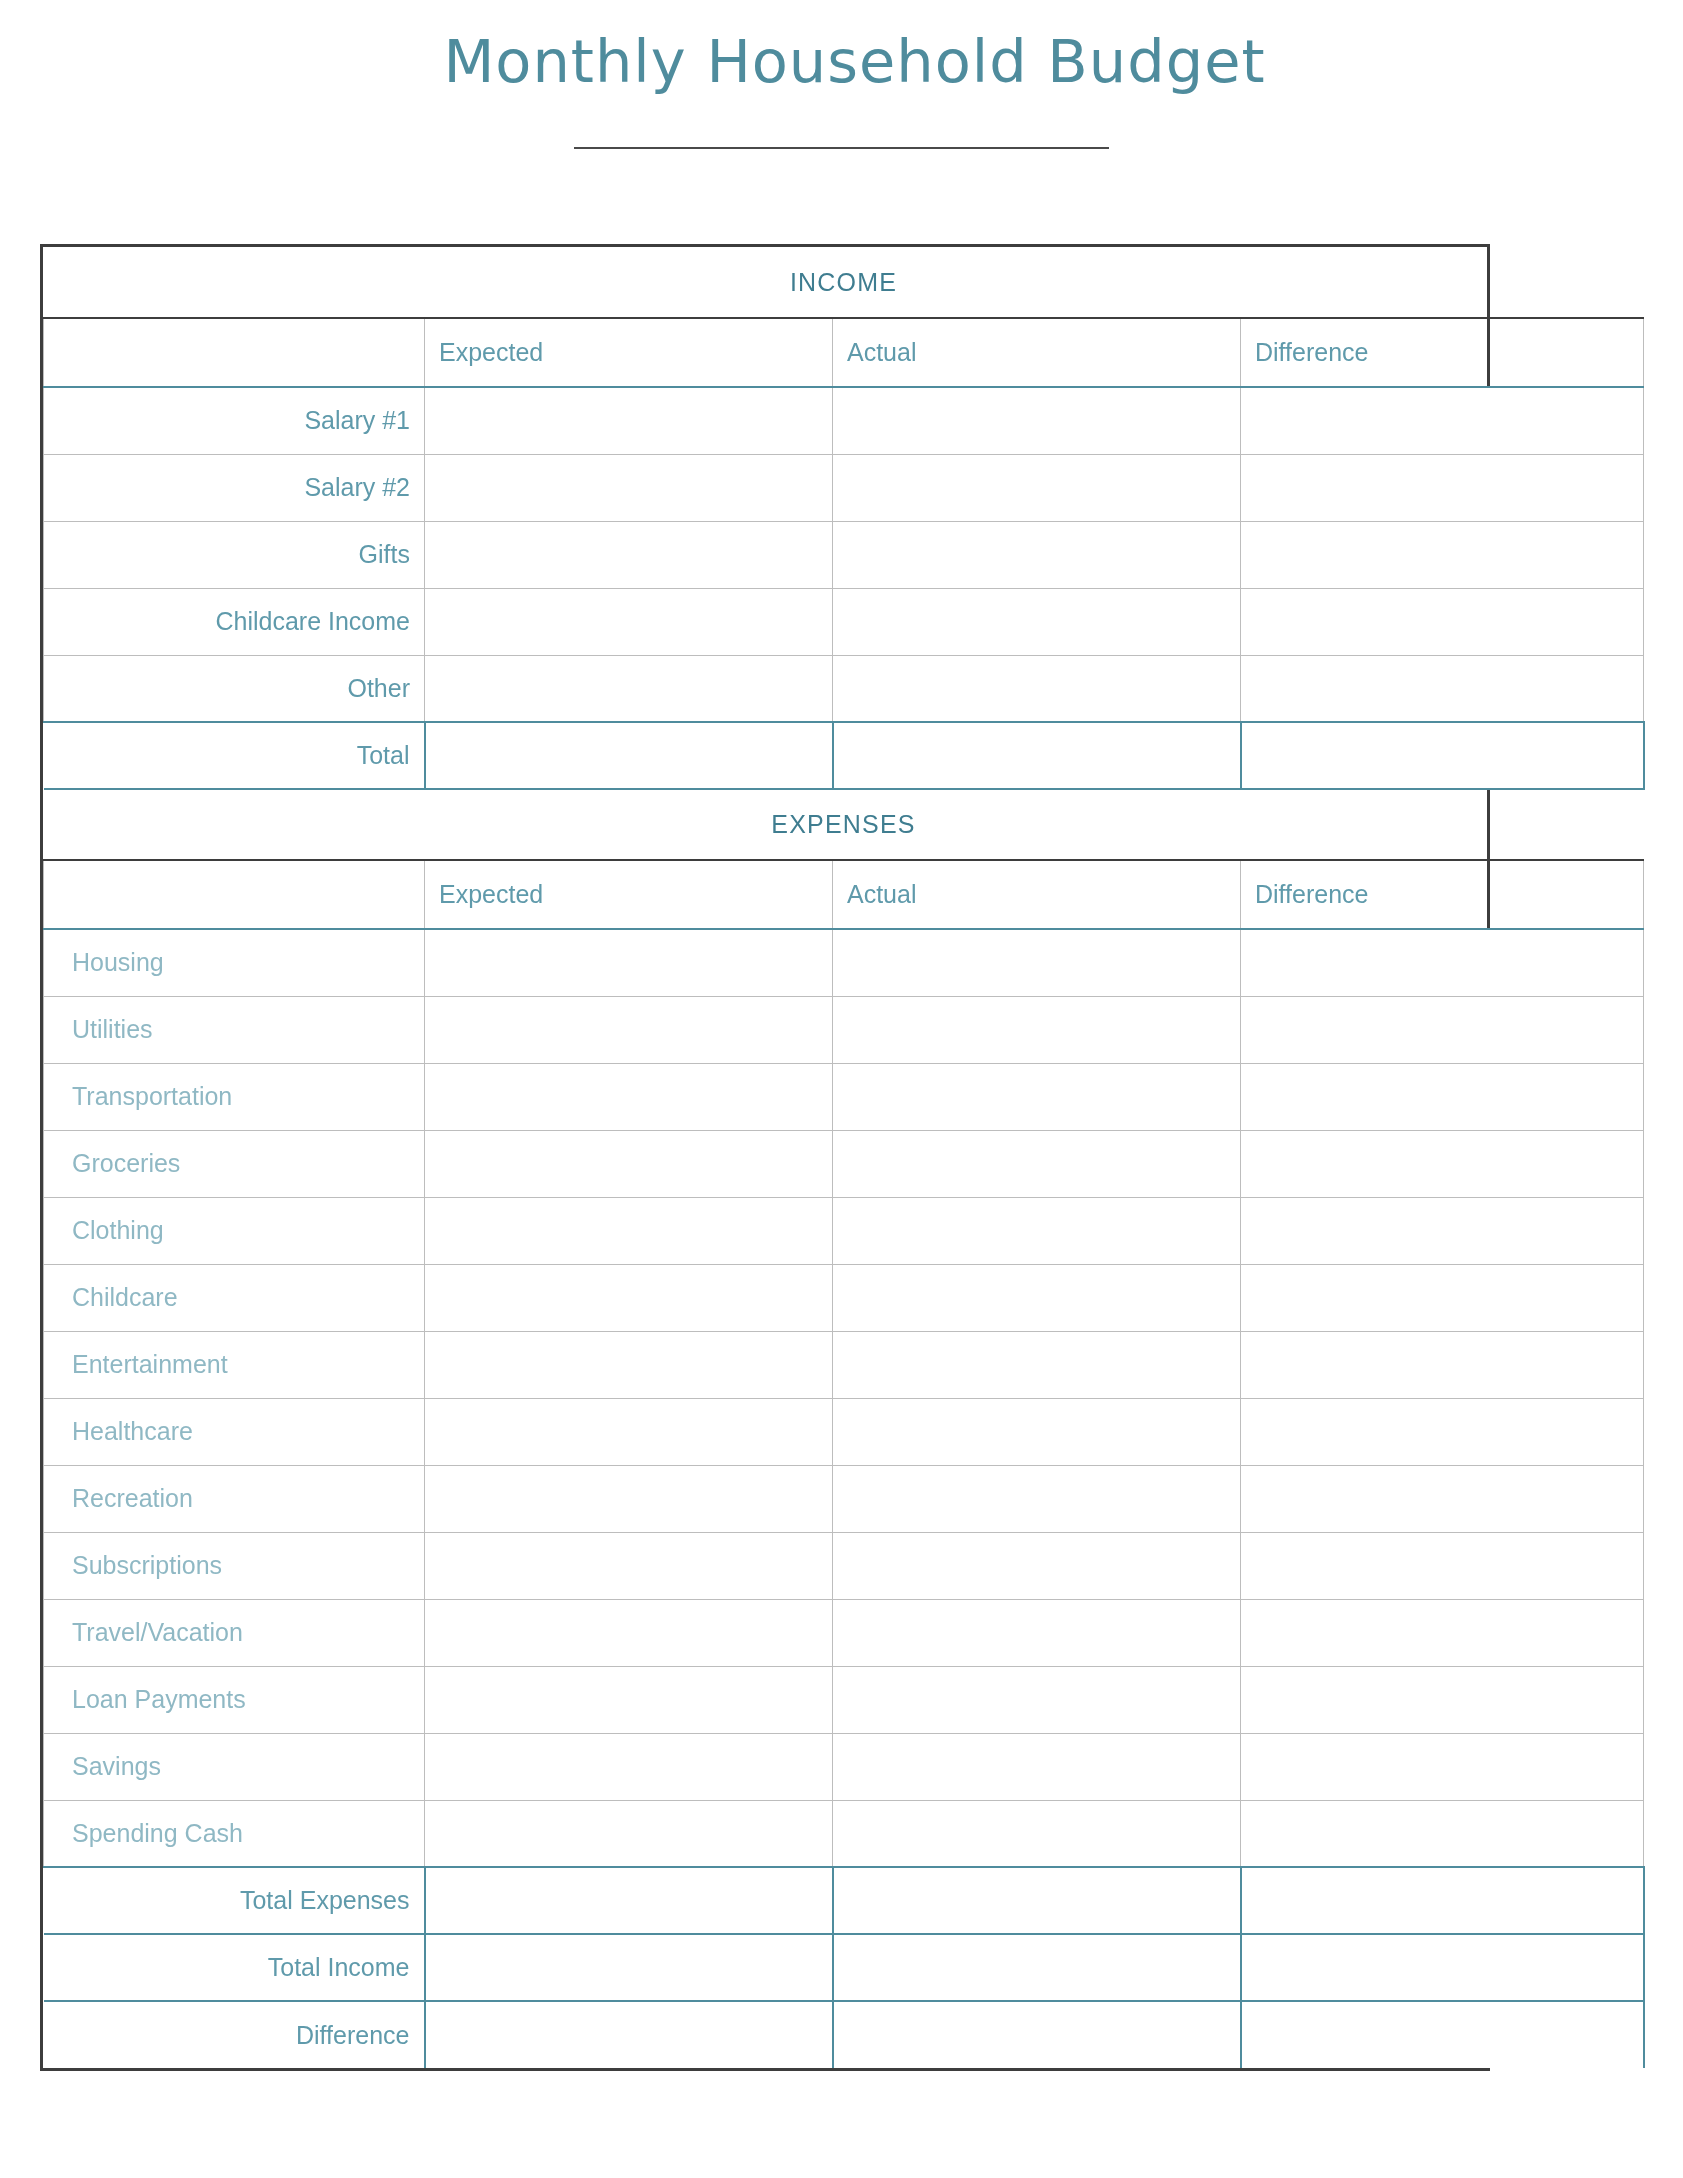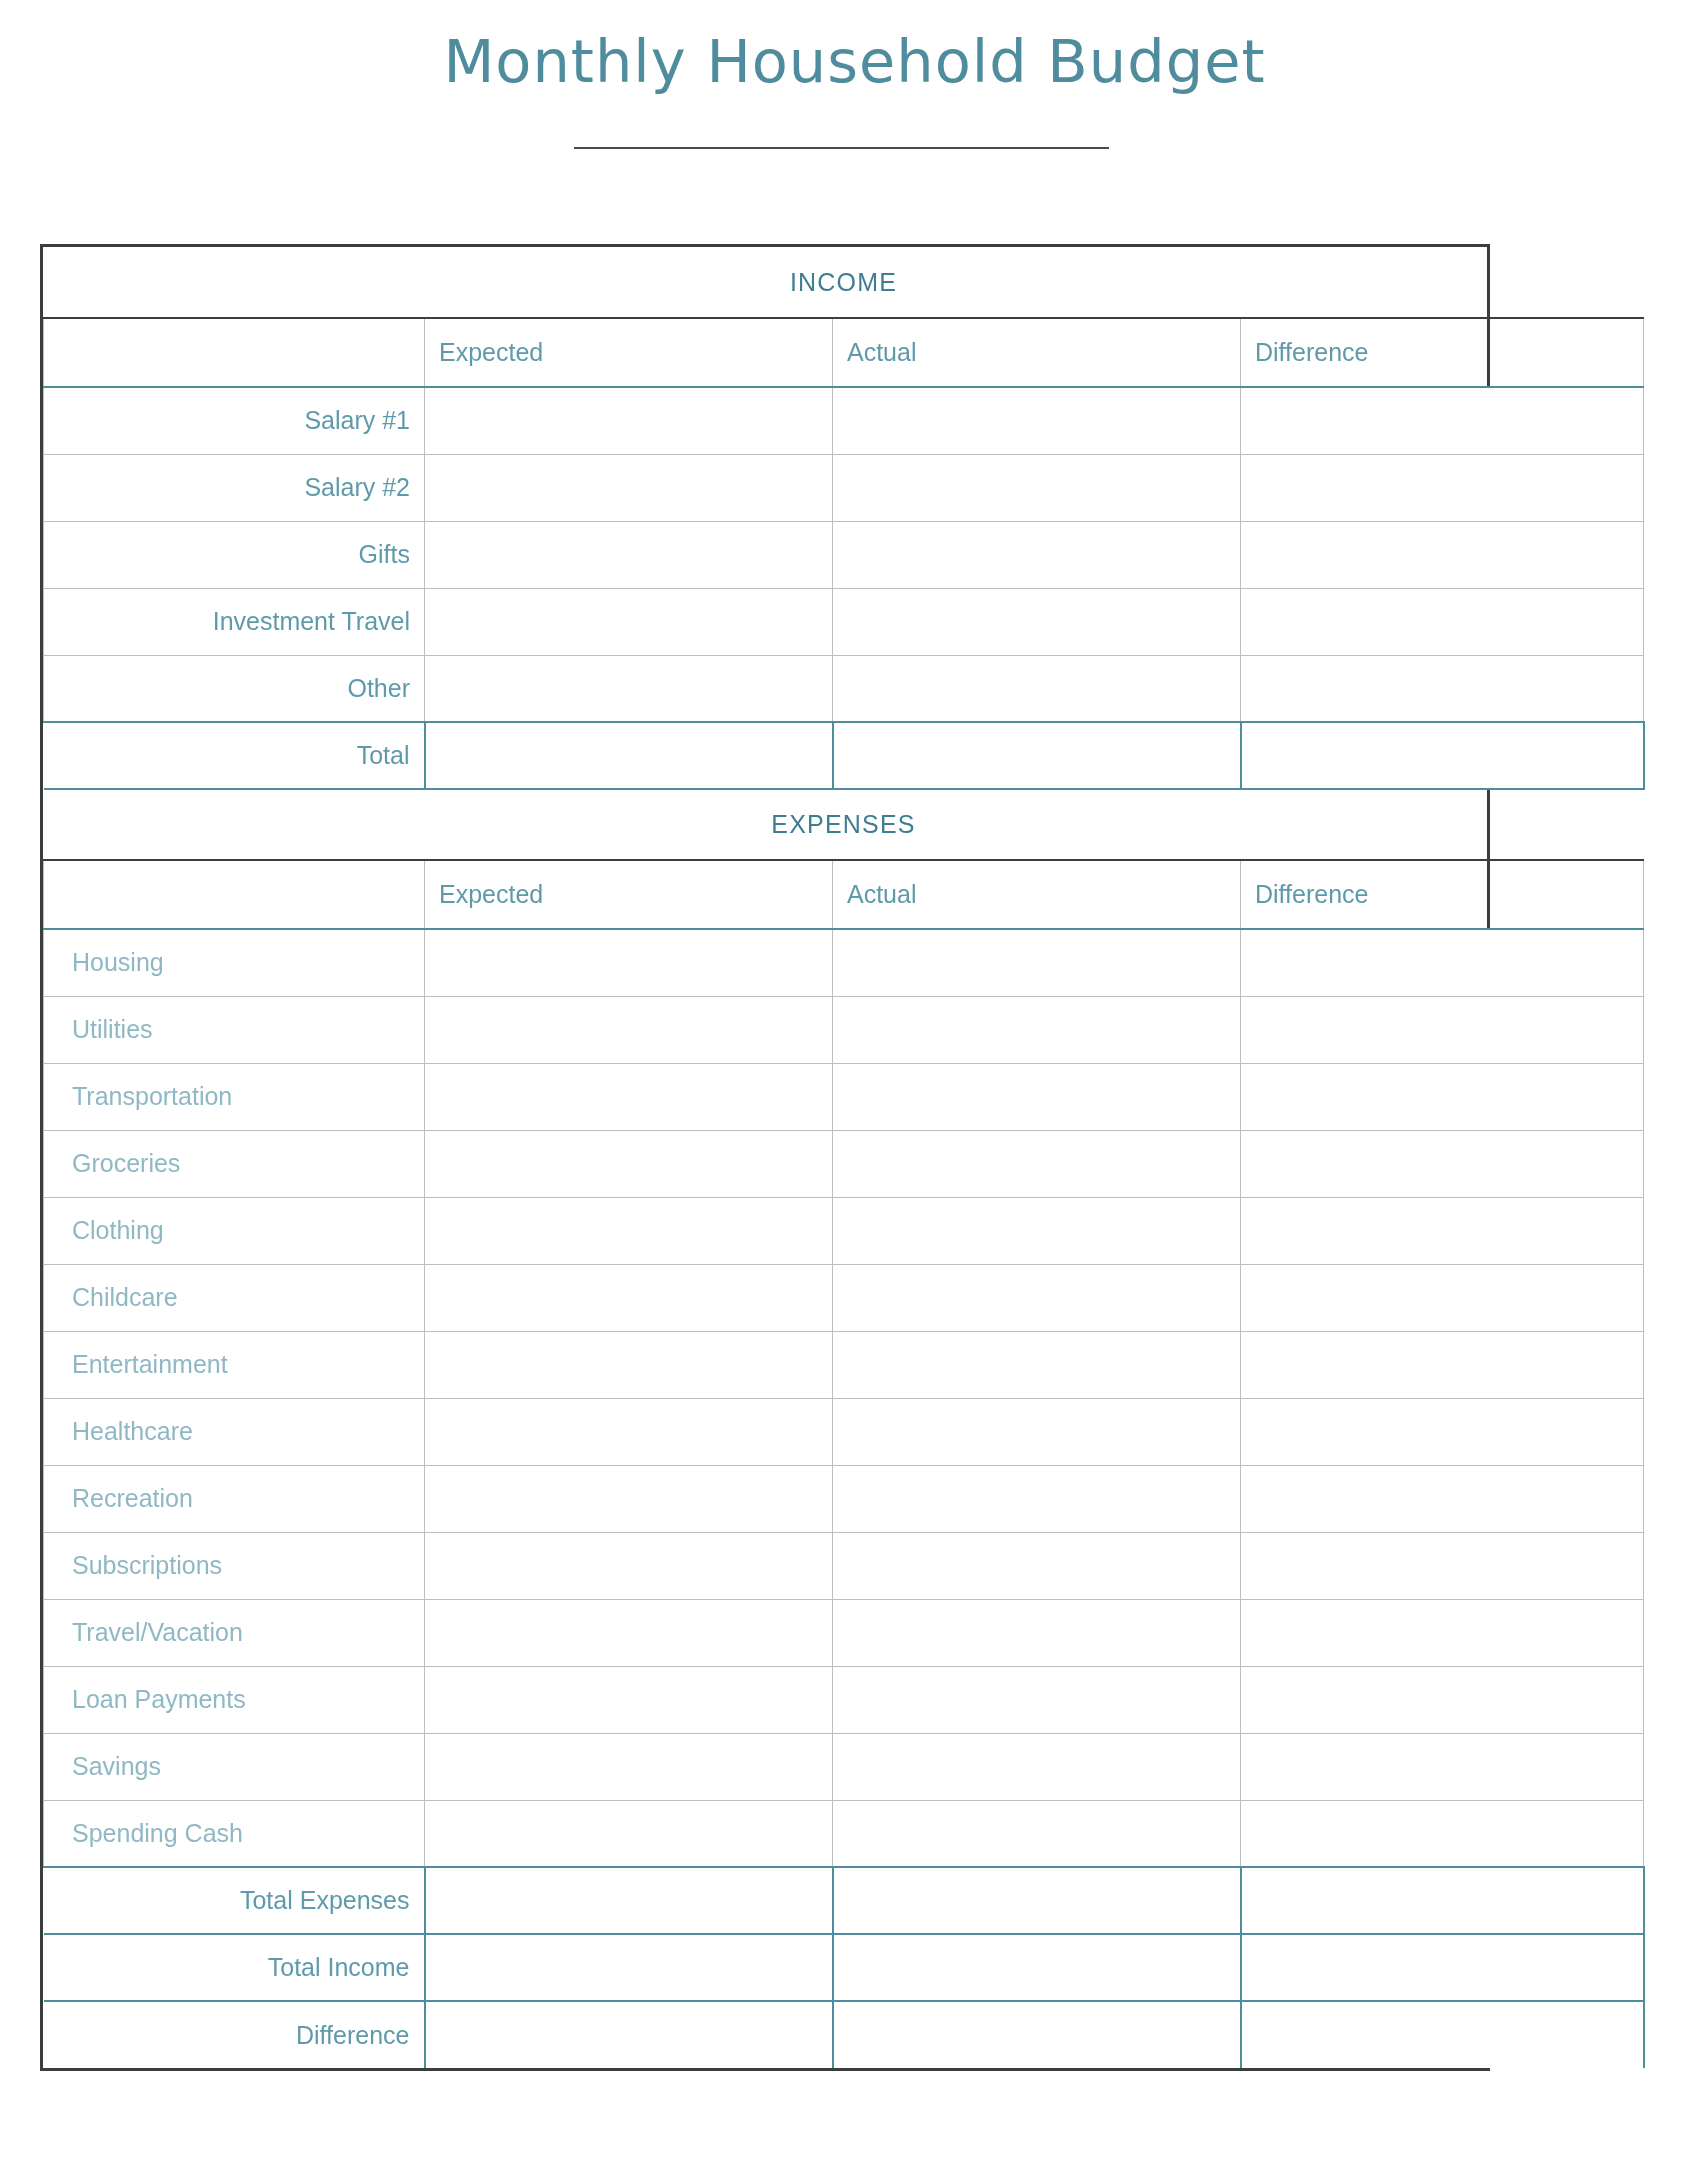--- a/index.html
+++ b/index.html
@@ -175,21 +175,21 @@
           <td class="cell"></td>
           <td class="cell"></td>
         </tr>
         <tr>
           <td class="rowlabel-right">Gifts</td>
           <td class="cell"></td>
           <td class="cell"></td>
           <td class="cell"></td>
         </tr>
         <tr>
-          <td class="rowlabel-right">Investment Travel</td>
+          <td class="rowlabel-right">Childcare Income</td>
           <td class="cell"></td>
           <td class="cell"></td>
           <td class="cell"></td>
         </tr>
         <tr>
           <td class="rowlabel-right">Other</td>
           <td class="cell"></td>
           <td class="cell"></td>
           <td class="cell"></td>
         </tr>

